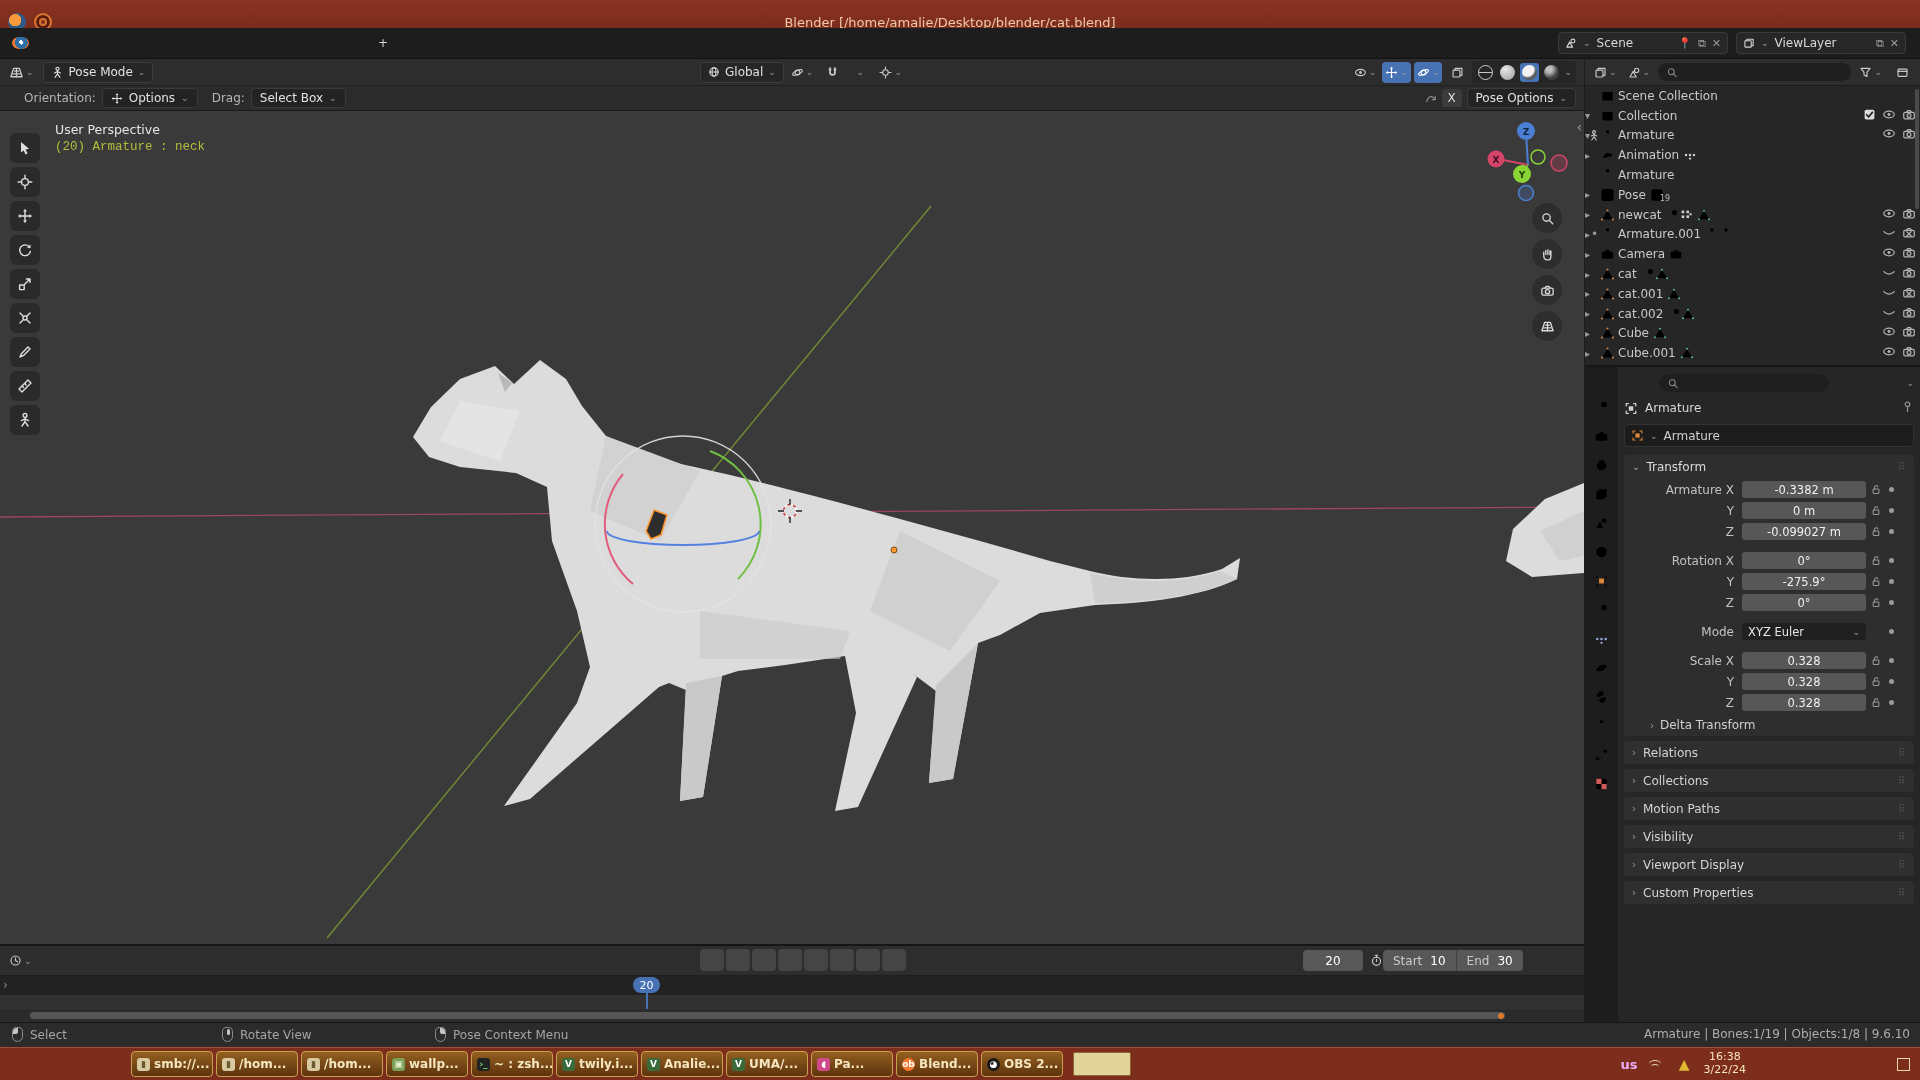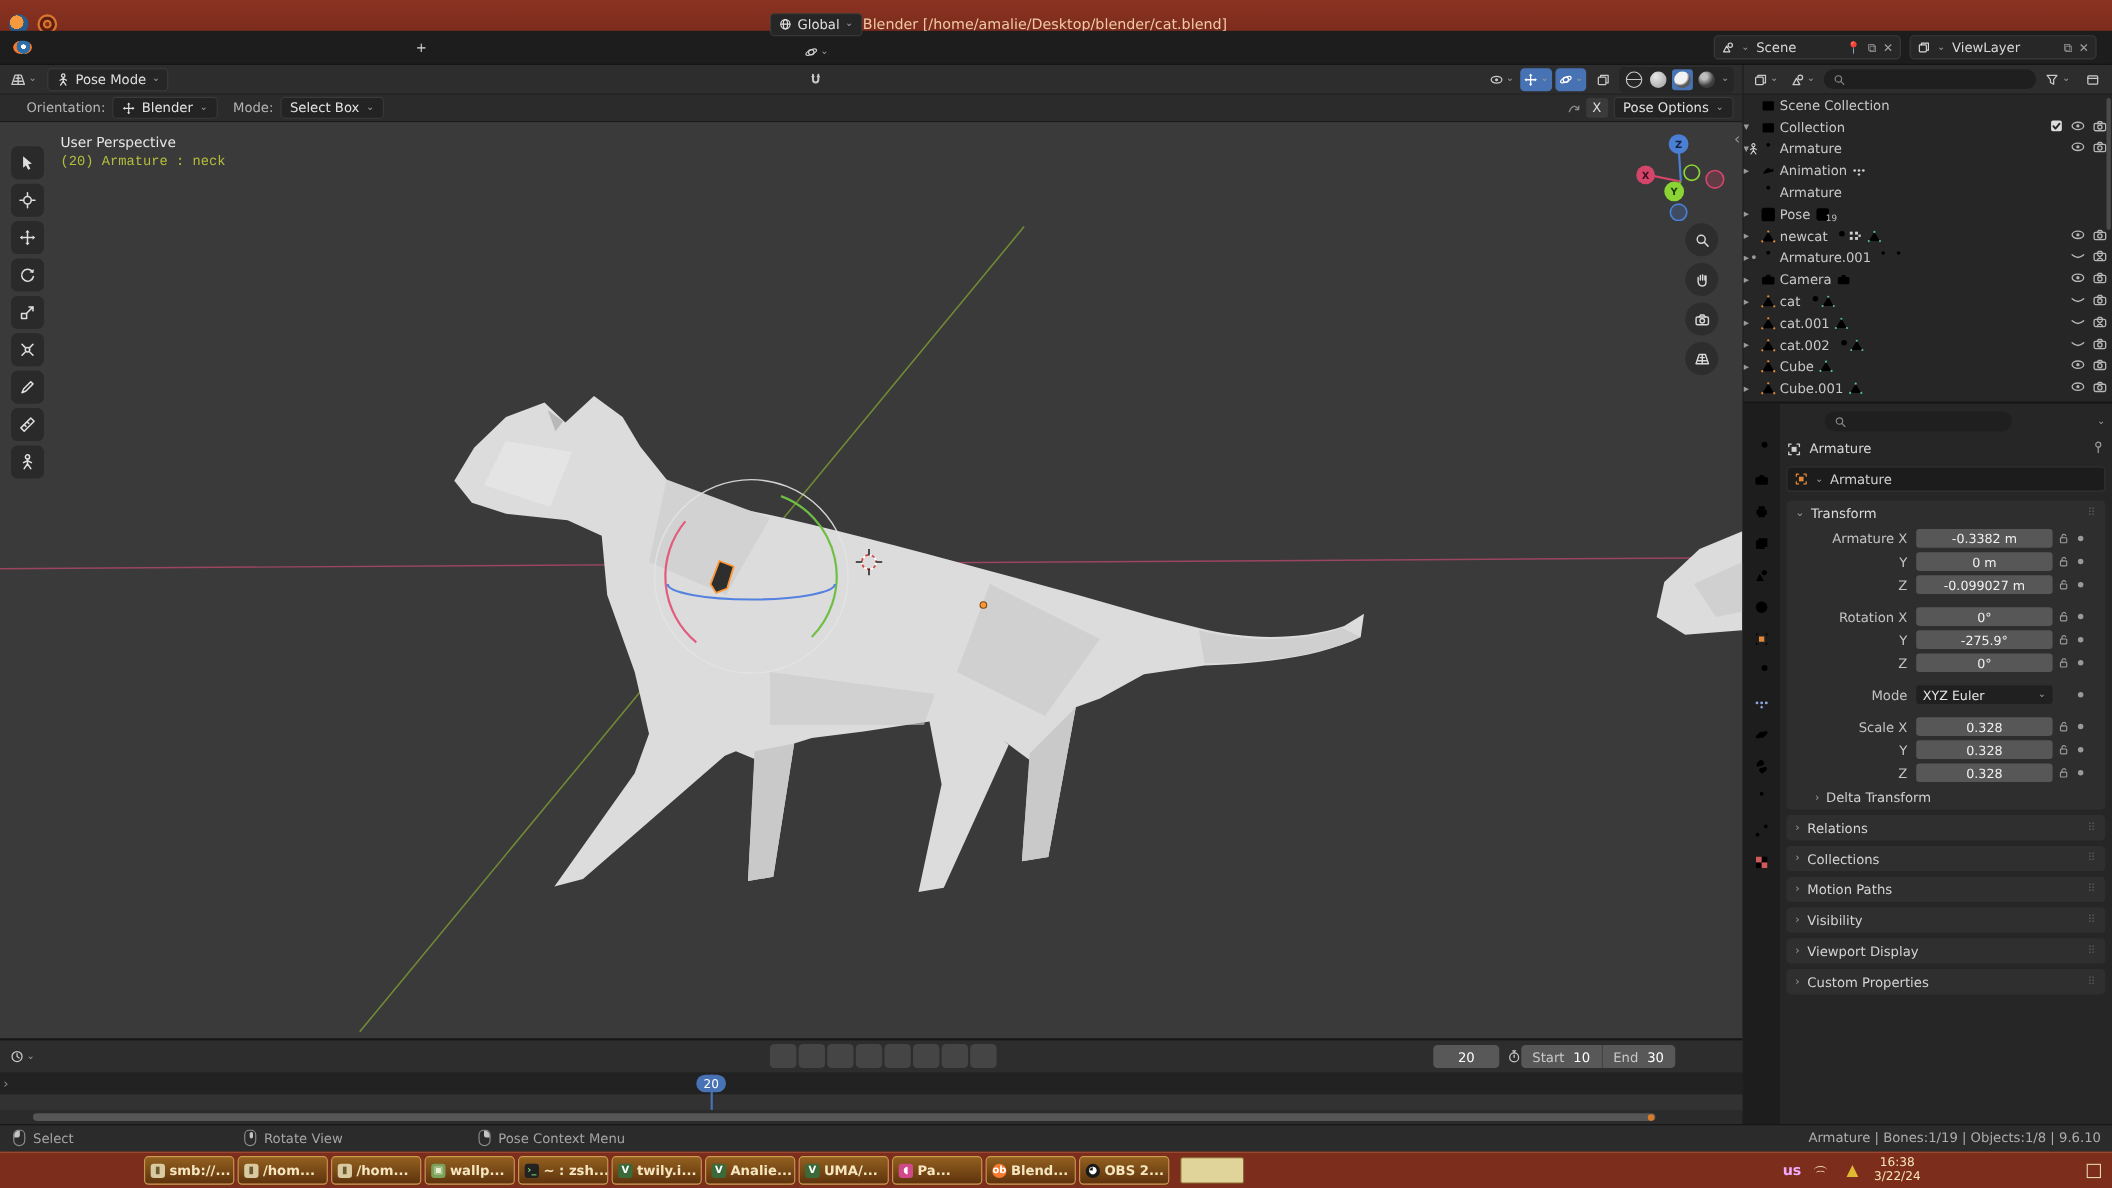--- a/index.html
+++ b/index.html
@@ -21,21 +21,21 @@
   .wstab{padding:4px 10px;border-radius:5px 5px 0 0;color:#b9b9b9;}
   .menuspacer{flex:1;}
   .scenesel{display:flex;align-items:center;background:#272727;border:1px solid #3a3a3a;border-radius:4px;height:22px;padding:0 6px;margin-right:8px;gap:6px;min-width:170px;color:#d8d8d8;}
   .scenesel .grow{flex:1;}
   .miniico{color:#9d9d9d;font-size:11px;}
   
   .toolheader{left:0;top:59px;width:1584px;height:27px;background:#2d2d2d;display:flex;align-items:center;padding:0 6px;border-bottom:1px solid #202020;}
   .dd{display:flex;align-items:center;gap:5px;background:#262626;border:1px solid #3c3c3c;border-radius:4px;height:21px;padding:0 7px;color:#e0e0e0;}
   .caret{font-size:9px;color:#9a9a9a;}
   .hmenu{padding:3px 8px;color:#d6d6d6;}
-  .centercluster{position:absolute;left:700px;display:flex;gap:4px;flex-direction:column;}
+  .centercluster{position:absolute;left:700px;display:flex;gap:4px;}
   .icobtn{display:flex;align-items:center;justify-content:center;height:21px;min-width:24px;border-radius:4px;color:#c9c9c9;gap:2px;padding:0 3px;}
   .icobtn[data-on="true"]{background:#4772b3;color:#fff;}
   .rightcluster{position:absolute;right:8px;display:flex;align-items:center;gap:3px;}
   .sphere{width:15px;height:15px;border-radius:50%;}
   .sph-wire{border:1.5px solid #c9c9c9;background:linear-gradient(transparent 45%,#c9c9c9 45% 55%,transparent 55%);}
   .sph-solid{background:radial-gradient(circle at 35% 30%,#e8e8e8,#9a9a9a);}
   .sph-mat{background:radial-gradient(circle at 35% 30%,#f2f2f2 0 45%,#5a5a5a 60%);}
   .sph-rend{background:radial-gradient(circle at 35% 30%,#bdbdbd 0 20%,#3f3f3f 60%);}
   .shadegrp{display:flex;align-items:center;gap:3px;background:#262626;border-radius:4px;padding:2px 4px;}
   .shadegrp .cell{padding:2px;border-radius:3px;display:flex;}
@@ -471,24 +471,24 @@
       </span>
     </span>
   </div>
 
   <div class="abs toolsettings">
     <span class="tslabel">Orientation:</span>
     <span class="tsdd">
       <svg class="ic" style="width:12px">
           <use href="#i-move"></use>
         </svg>
-      <span>Blender</span>
+      <span>Options</span>
       <span class="caret">⌄</span>
     </span>
-    <span class="tslabel">Mode:</span>
+    <span class="tslabel">Drag:</span>
     <span class="tsdd">
       <span>Select Box</span>
       <span class="caret">⌄</span>
     </span>
     <span class="tsright">
       <span class="xmirror">
         <svg class="ic" style="width:14px;color:#8a8a8a">
             <use href="#i-action"></use>
           </svg>
         <span class="xbtn">X</span>

